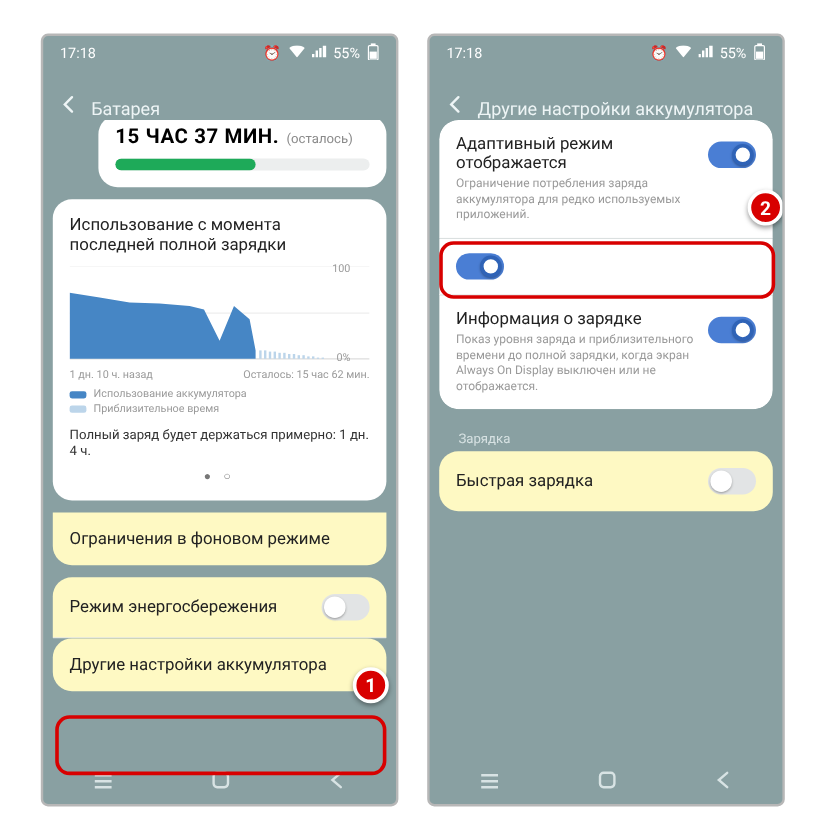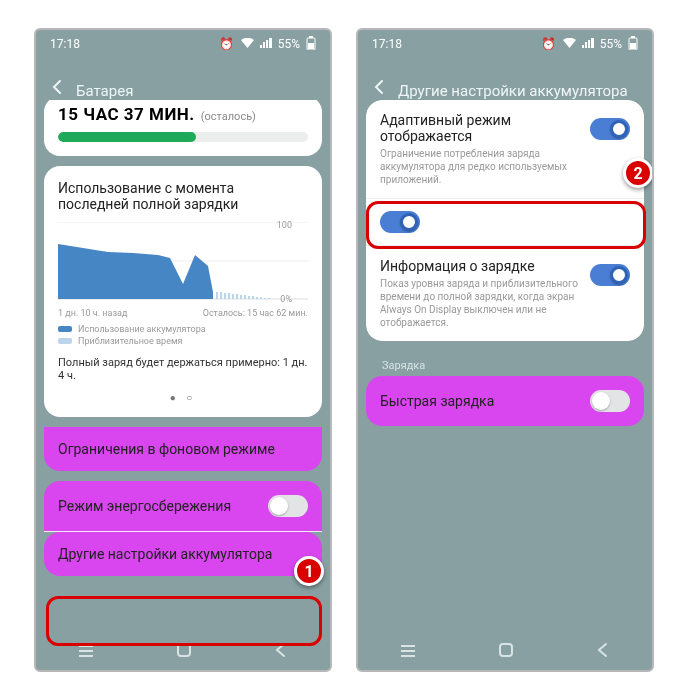--- a/index.html
+++ b/index.html
@@ -23,21 +23,21 @@
   .avail { font-size:11px; color:#8a8a8a; margin-top:6px; }
   .sec-title { font-size:14px; color:#222; }
   .chart-wrap { margin-top:10px; position:relative; }
   .ylabel { position:absolute; right:16px; font-size:9px; color:#9a9a9a; }
   .xlabels { display:flex; justify-content:space-between; font-size:9px; color:#9a9a9a; margin-top:4px; }
   .legend { margin-top:6px; font-size:9px; color:#9a9a9a; }
   .legend-row { display:flex; align-items:center; gap:6px; margin-top:2px;}
   .swatch { width:14px; height:6px; border-radius:2px; display:inline-block;}
   .estimate { font-size:11px; color:#333; margin-top:10px; }
   .dots { text-align:center; font-size:10px; color:#777; margin-top:10px; letter-spacing:4px;}
-  .row { display:flex; align-items:center; justify-content:space-between; padding:14px 14px; background:#d946ef; border-radius:16px; margin-bottom:10px; }
+  .row { display:flex; align-items:center; justify-content:space-between; padding:14px 14px; background:#fef9c3; border-radius:16px; margin-bottom:10px; }
   .row.split-top { border-radius:16px 16px 0 0; margin-bottom:0; border-bottom:1px solid #eee;}
   .row.split-bot { border-radius:0 0 16px 16px; margin-top:0;}
   .row-label { font-size:14px; color:#222; }
   .toggle { width:40px; height:22px; border-radius:11px; background:#e2e4e5; position:relative; flex-shrink:0; }
   .toggle .knob{ width:18px; height:18px; border-radius:50%; background:#fff; position:absolute; top:2px; left:2px; box-shadow:0 1px 2px rgba(0,0,0,.3);}
   .toggle.on{ background:#4a7ed4; }
   .toggle.on .knob{ left:20px; background:#fff; border:3px solid #2f63b7; width:18px; height:18px; top:2px; box-sizing:border-box;}
   .desc { font-size:10px; color:#9a9a9a; margin-top:3px; line-height:1.3;}
   .section-label { font-size:11px; color:#d7e2e3; padding:8px 16px 4px; }
   
@@ -89,21 +89,21 @@
     <div class="hdr">
       <span>
         <svg width="18" height="18" viewBox="0 0 18 18">
             <path d="M12 3l-6 6 6 6" stroke="#eef5f6" stroke-width="2" fill="none" stroke-linecap="round"></path>
           </svg>
       </span>
       <span>Батарея</span>
     </div>
 
     <div class="content">
-      <div class="card" style="margin-top:-4px; padding-top:8px;">
+      <div class="card" style="margin-top:-4px; padding-top:8px;margin-left:38px;">
         <div style="display:flex; align-items:baseline; gap:6px;">
           <span class="readout-title">15 ЧАС 37 МИН.</span>
           <span class="readout-rem">(осталось)</span>
         </div>
         <div class="progress">
           <div class="progress-fill"></div>
         </div>
       </div>
 
       <div class="card">

